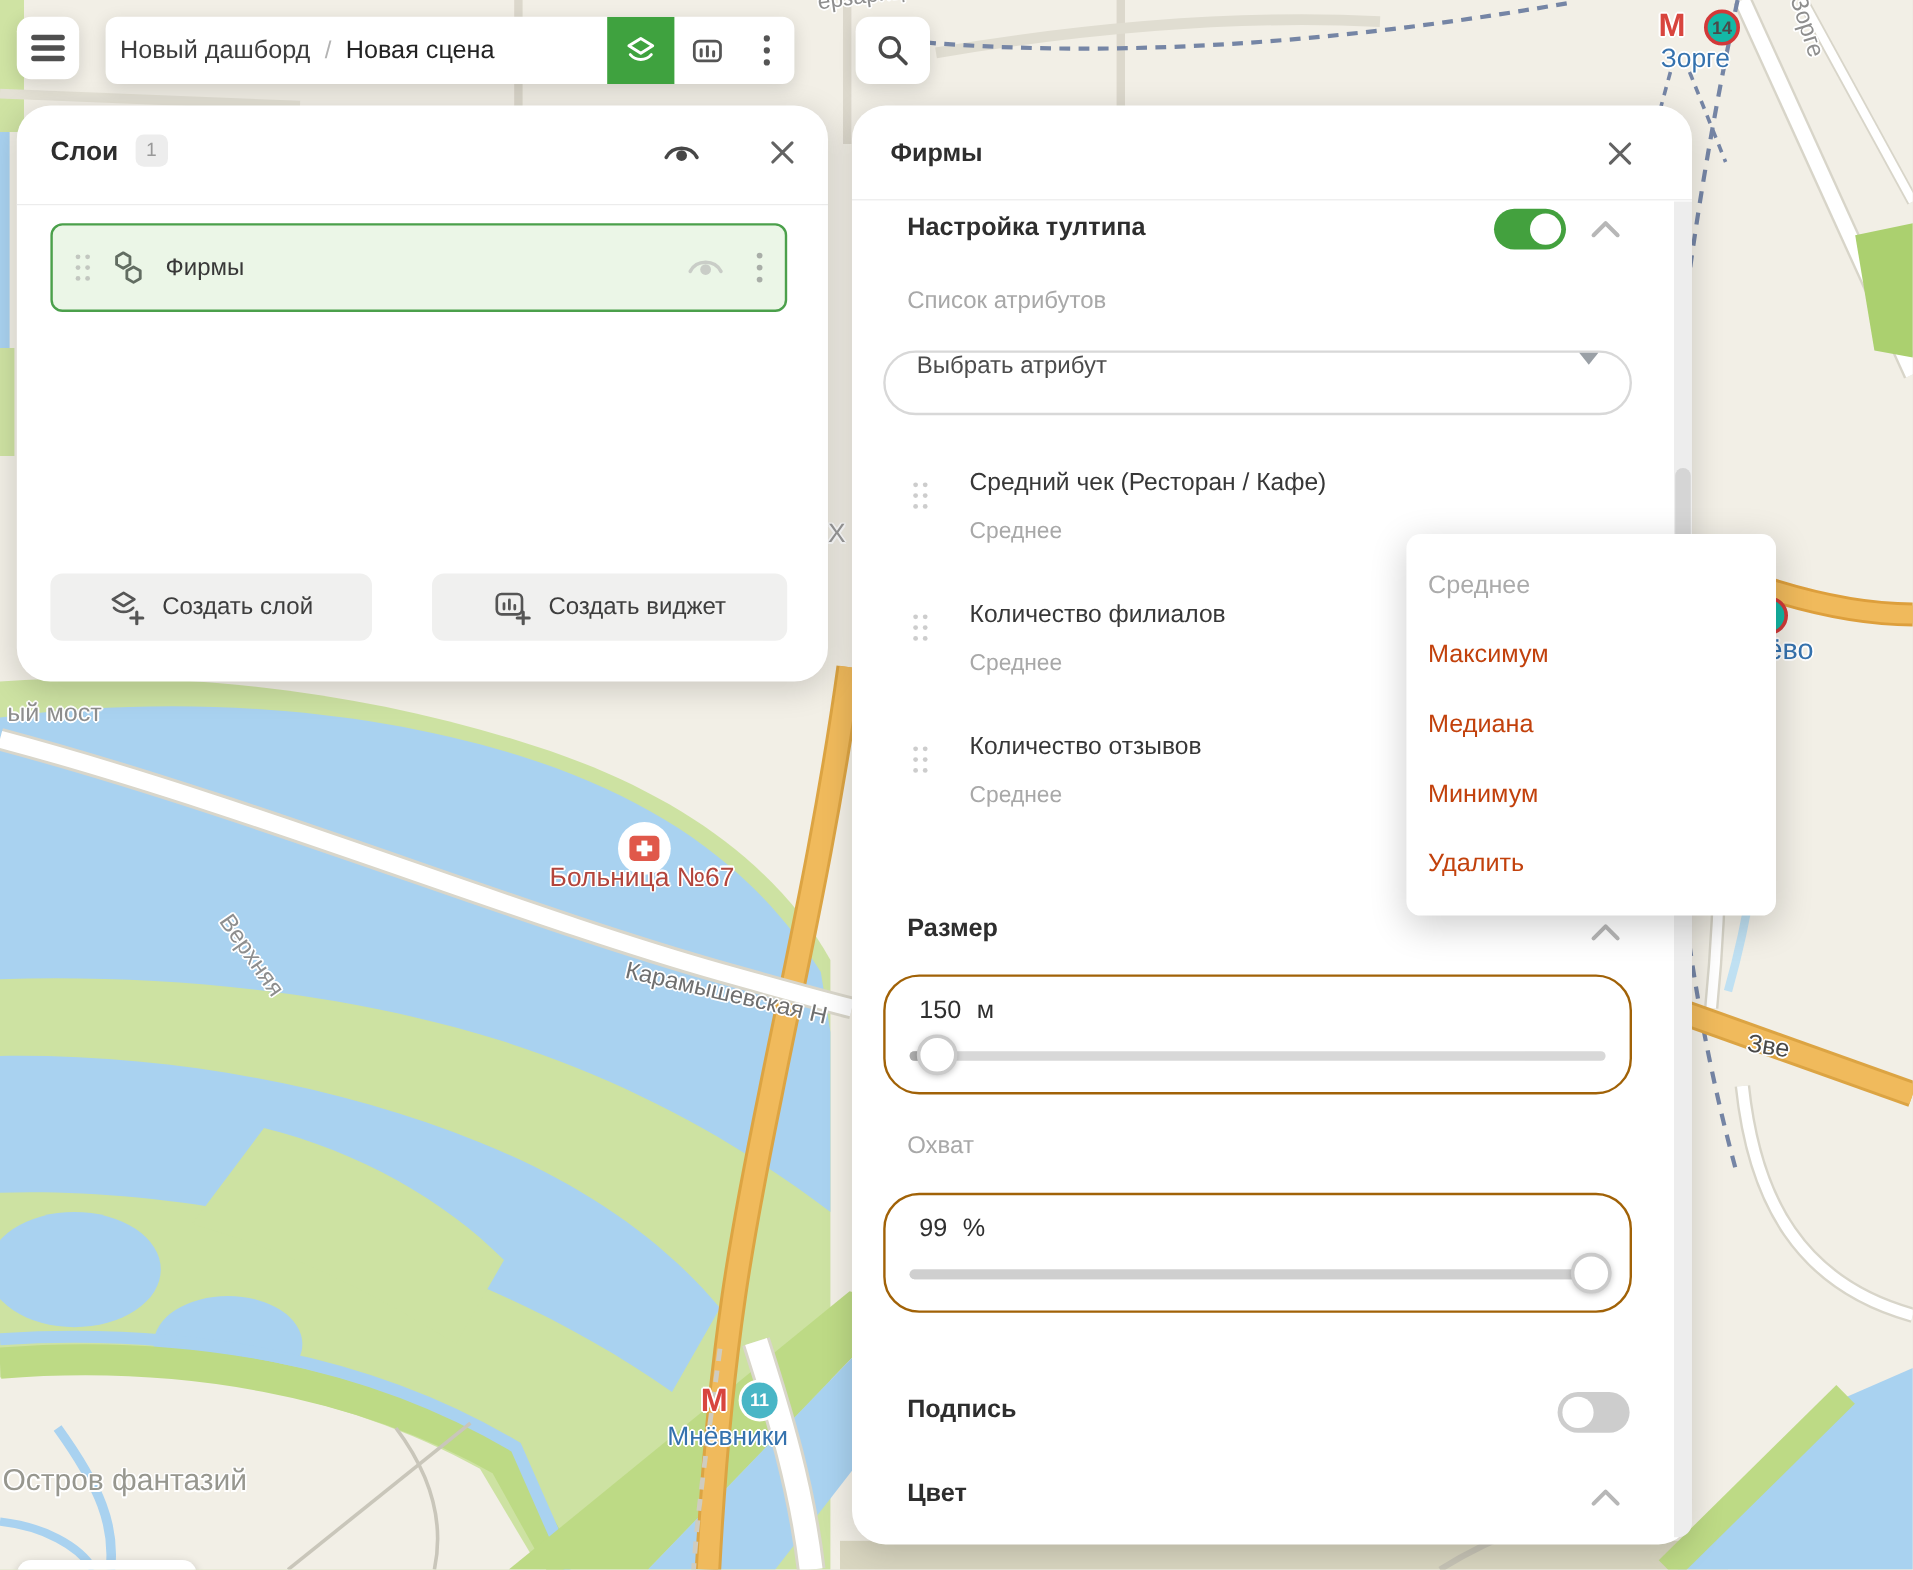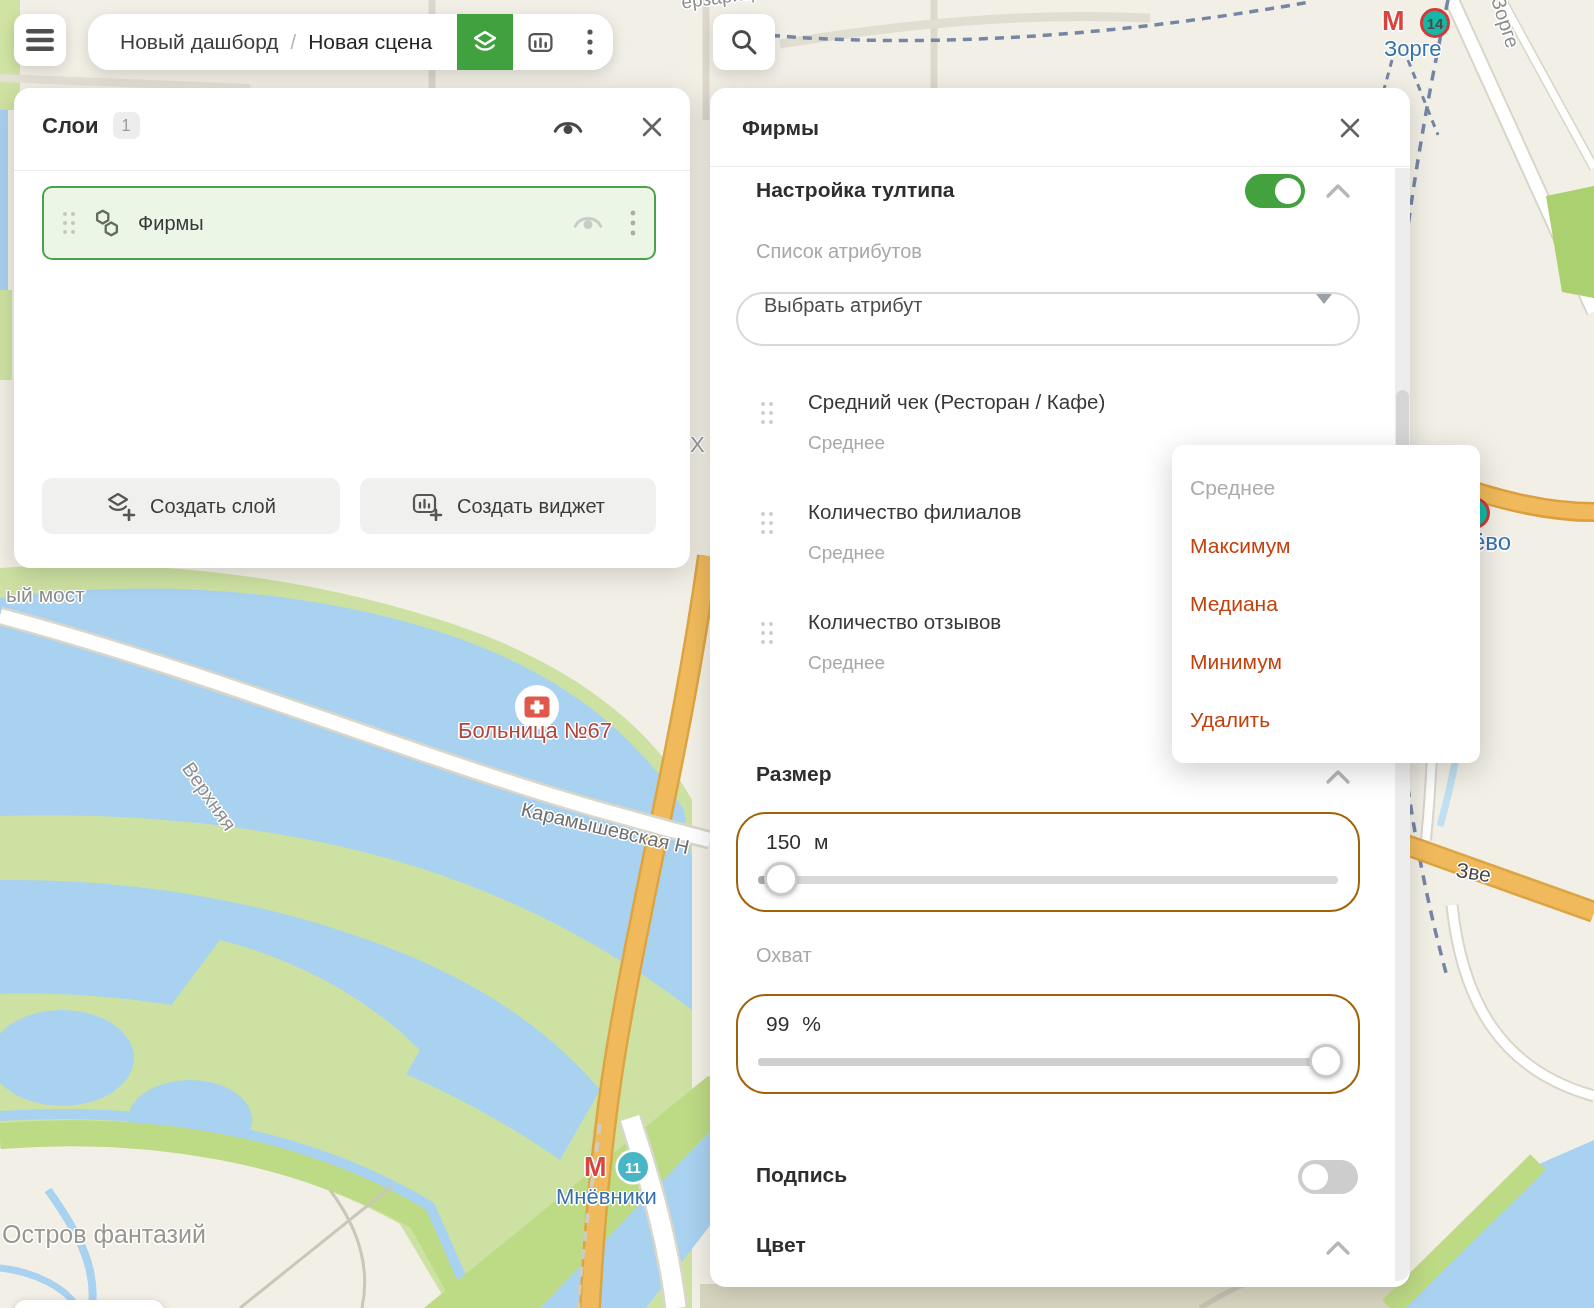--- a/index.html
+++ b/index.html
@@ -15,36 +15,36 @@
         -1px -1px #fff,1px 1px #fff,-1px 1px #fff,1px -1px #fff}
   .blue-label{color:#3572ae;font-size:22px}
   .poi-label{color:#b3453c;font-size:22px}
   .metro-m{font-size:27px;font-weight:800;color:#d8453e;z-index:1;position:absolute}
   .line-badge{position:absolute;z-index:1;width:30px;height:30px;border-radius:50%;
       display:flex;align-items:center;justify-content:center;font-size:15px;font-weight:bold;box-sizing:border-box}
   .badge-ring{background:#14b8a6;border:3px solid #d23939;color:#4a4a4a}
   .badge-teal{background:#49b6c6;color:#fff;box-shadow:0 0 0 2.5px #fff}
 
   
-  .panel{position:absolute;background:#fff;border-radius:16px;
+  .panel{position:absolute;background:#fff;border-radius:28px;
          box-shadow:0 6px 26px rgba(0,0,0,.17);z-index:5}
   .card-btn{position:absolute;background:#fff;border-radius:12px;
          box-shadow:0 4px 14px rgba(0,0,0,.15);display:flex;align-items:center;justify-content:center;z-index:6}
   .toggle{position:absolute;width:60px;height:34px;border-radius:17px}
   .toggle .knob{position:absolute;top:4px;width:26px;height:26px;border-radius:50%;background:#fff}
   .toggle.on{background:#43a13e}.toggle.on .knob{right:4px}
   .toggle.off{background:#cdcdcd}.toggle.off .knob{left:4px}
   .sec-title{position:absolute;font-size:21px;font-weight:bold;color:#2e2e2e}
   .gray-label{position:absolute;font-size:20px;color:#a8a8a8}
   .chev{position:absolute}
 
   
-  .tb-bar{left:88px;top:14px;width:525px;height:56px;border-radius:21px;background:#fff;
+  .tb-bar{left:88px;top:14px;width:574px;height:56px;border-radius:10px;background:#fff;
           box-shadow:0 4px 14px rgba(0,0,0,.15);position:absolute;display:flex;align-items:center;
-          padding-left:32px;box-sizing:border-box;z-index:6;overflow:hidden}
+          padding-left:12px;box-sizing:border-box;z-index:6;overflow:hidden}
   .crumb{font-size:21px;color:#3d3d3d}
   .crumb-sep{font-size:20px;color:#b3b3b3;margin:0 12px}
   .crumb-cur{font-size:21px;font-weight:normal;color:#232323}
   .tb-green{margin-left:auto;width:56px;height:56px;background:#3fa23f;display:flex;align-items:center;justify-content:center;flex:0 0 auto}
   .tb-ic{width:54px;height:56px;display:flex;align-items:center;justify-content:center;flex:0 0 auto}
 
   
   .lp{left:14px;top:88px;width:676px;height:480px}
   .lp-title{position:absolute;left:28px;top:24px;font-size:22px;font-weight:bold;color:#2e2e2e;display:flex;align-items:center}
   .lp-count{margin-left:14px;width:27px;height:27px;border-radius:7px;background:#ededed;color:#999;
@@ -265,21 +265,21 @@
         <path d="M3,14 C8,4.5 22,4.5 27,14" stroke="#c9cdc7" stroke-width="2.8" stroke-linecap="round" fill="none"></path>
         <circle cx="15" cy="12.5" r="4.2" fill="#c9cdc7"></circle>
       </svg>
       <svg width="6" height="26" viewBox="0 0 6 26" style="margin-left:10px">
         <circle cx="3" cy="3" r="2.4" fill="#a9aea8"></circle>
           <circle cx="3" cy="13" r="2.4" fill="#a9aea8"></circle>
           <circle cx="3" cy="23" r="2.4" fill="#a9aea8"></circle>
       </svg>
     </div>
 
-    <div class="footer-btn" style="left:28px;width:298px">
+    <div class="footer-btn" style="left:28px;width:268px">
       <svg width="30" height="30" viewBox="0 0 30 30">
         <path d="M12,3 L21,8.5 L12,14 L3,8.5 Z" stroke="#555" stroke-width="2.2" stroke-linejoin="round" fill="none"></path>
         <path d="M4,15.5 C8,20 16,20 20,15.5" stroke="#555" stroke-width="2.2" stroke-linecap="round" fill="none"></path>
         <path d="M23,19 V29 M18,24 H28" stroke="#555" stroke-width="2.6" stroke-linecap="round"></path>
       </svg>
       <span>Создать слой</span>
     </div>
     <div class="footer-btn" style="left:346px;width:296px">
       <svg width="32" height="30" viewBox="0 0 32 30">
         <rect x="3" y="4" width="21" height="17" rx="4" stroke="#555" stroke-width="2.2" fill="none"></rect>

